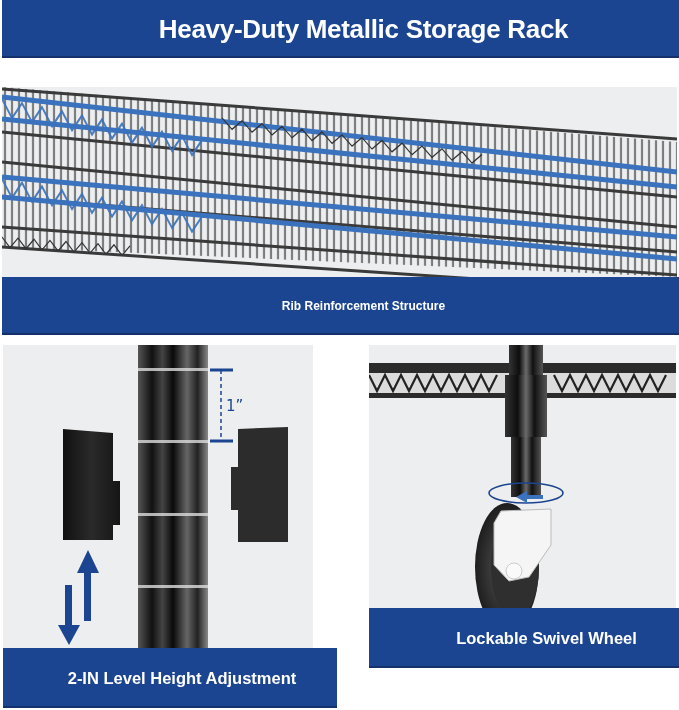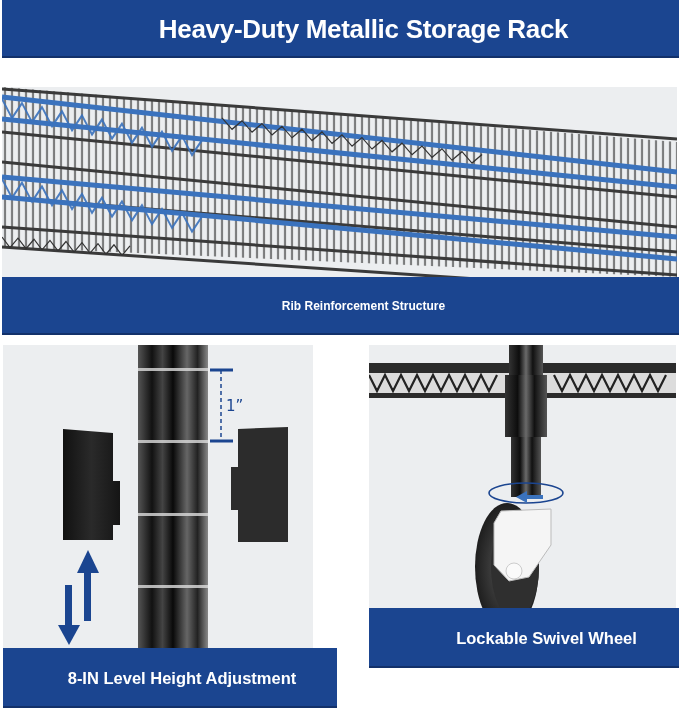--- a/index.html
+++ b/index.html
@@ -119,21 +119,21 @@
         <polygon points="74,228 85,205 96,228"></polygon>
       </g>
       <g>
         <rect x="62" y="240" width="7" height="48"></rect>
         <polygon points="55,280 66,300 77,280"></polygon>
       </g>
     </g>
   </svg>
 </div>
 <div class="banner" id="left-banner">
-  <span>8-IN Level Height Adjustment</span>
+  <span>2-IN Level Height Adjustment</span>
 </div>
 
 <div class="panel-img" id="right-img">
   <svg width="307" height="303" viewBox="0 0 307 303">
     <defs>
       <linearGradient id="pole2" x1="0" x2="1">
         <stop offset="0" stop-color="#333"></stop>
         <stop offset="0.3" stop-color="#0d0d0d"></stop>
         <stop offset="0.5" stop-color="#6a6a6a"></stop>
         <stop offset="0.7" stop-color="#111"></stop>

